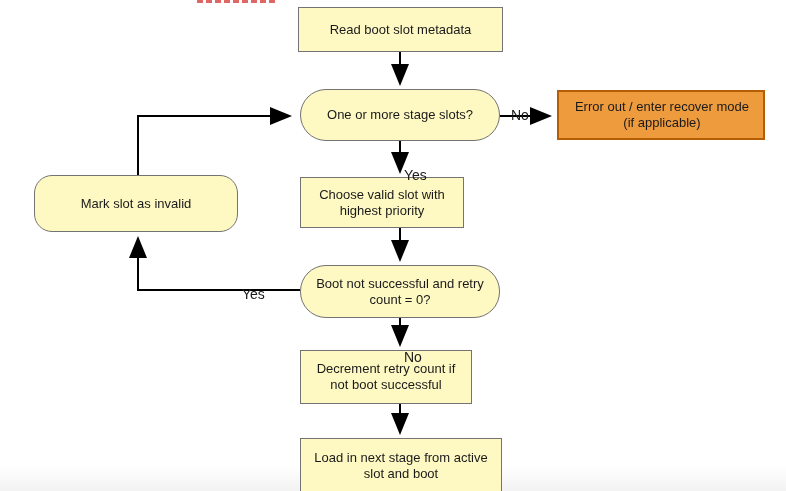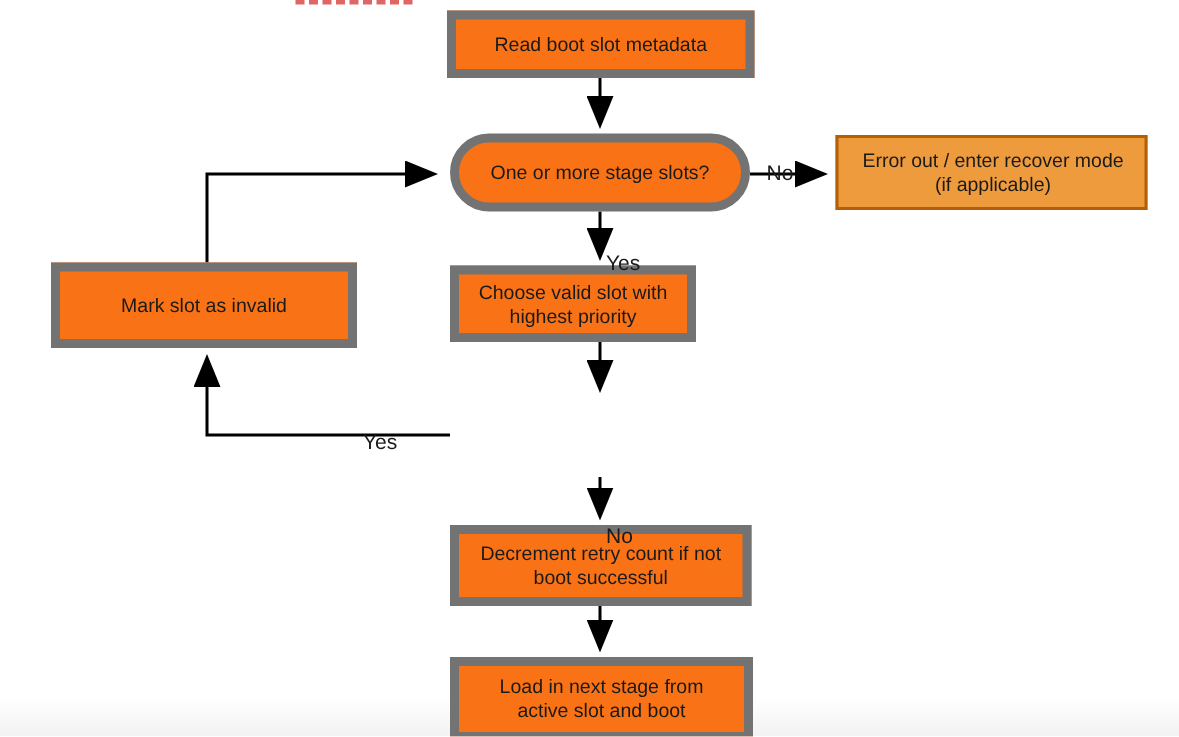--- a/index.html
+++ b/index.html
@@ -3,21 +3,21 @@
 <meta charset="utf-8">
 <style>
   html,body{margin:0;padding:0;background:#ffffff;}
   #canvas{
     position:relative;width:786px;height:491px;overflow:hidden;
     font-family:"Liberation Sans",sans-serif;color:#1a1a1a;background:#ffffff;
   }
   .node{
     position:absolute;display:flex;align-items:center;justify-content:center;
     text-align:center;font-size:13px;line-height:16px;
-    background:#f97316;border:6px solid #737373;box-sizing:border-box;
+    background:#fef9c3;border:1px solid #737373;box-sizing:border-box;
     padding:2px 10px;
   }
   .stadium{border-radius:26px;}
   .error{
     background:#ee9b3e;border:2px solid #b45f06;padding-left:12px;
   }
   .edge-label{
     position:absolute;font-size:14px;line-height:16px;background:transparent;margin-top:20px;
   }
   #arrows{position:absolute;left:0;top:0;width:786px;height:491px;}
@@ -28,23 +28,23 @@
   }
   #bottom-fade{
     position:absolute;left:0;bottom:0;width:786px;height:26px;
     background:linear-gradient(to bottom,rgba(0,0,0,0),rgba(0,0,0,0.05));
   }
   
   #n-read{left:298px;top:7px;width:205px;height:45px;}
   #n-valid{left:300px;top:89px;width:200px;height:52px;}
   #n-error{left:557px;top:90px;width:208px;height:50px;}
   #n-choose{left:300px;top:177px;width:164px;height:51px;}
-  #n-mark{left:34px;top:175px;width:204px;height:57px;}
+  #n-mark{left:34px;top:175px;width:204px;height:57px;border-radius:18px;}
   #n-bootchk{left:300px;top:265px;width:200px;height:53px;}
-  #n-decr{left:300px;top:350px;width:201px;height:54px;text-align:center;}
+  #n-decr{left:300px;top:350px;width:172px;height:54px;text-align:center;}
   #n-load{left:300px;top:438px;width:202px;height:56px;}
   
   #l-no1{left:511px;top:87px;}
   #l-yes1{left:404px;top:147px;}
   #l-yes2{left:242px;top:266px;}
   #l-no2{left:404px;top:329px;}
 </style>
 </head>
 <body>
 
@@ -72,20 +72,21 @@
   <div class="node" id="n-read">Read boot slot metadata</div>
 
   <div class="node stadium" id="n-valid">One or more stage slots?</div>
 
   <div class="node error" id="n-error">Error out / enter recover mode (if applicable)</div>
 
   <div class="node" id="n-choose">Choose valid slot with highest priority</div>
 
   <div class="node" id="n-mark">Mark slot as invalid</div>
 
+  <div class="node stadium" id="n-bootchk">Boot not successful and retry count = 0?</div>
 
   <div class="node" id="n-decr">Decrement retry count if not boot successful</div>
 
   <div class="node" id="n-load">Load in next stage from active slot and boot</div>
 
   <div class="edge-label" id="l-no1">No</div>
 
   <div class="edge-label" id="l-yes1">Yes</div>
 
   <div class="edge-label" id="l-yes2">Yes</div>

